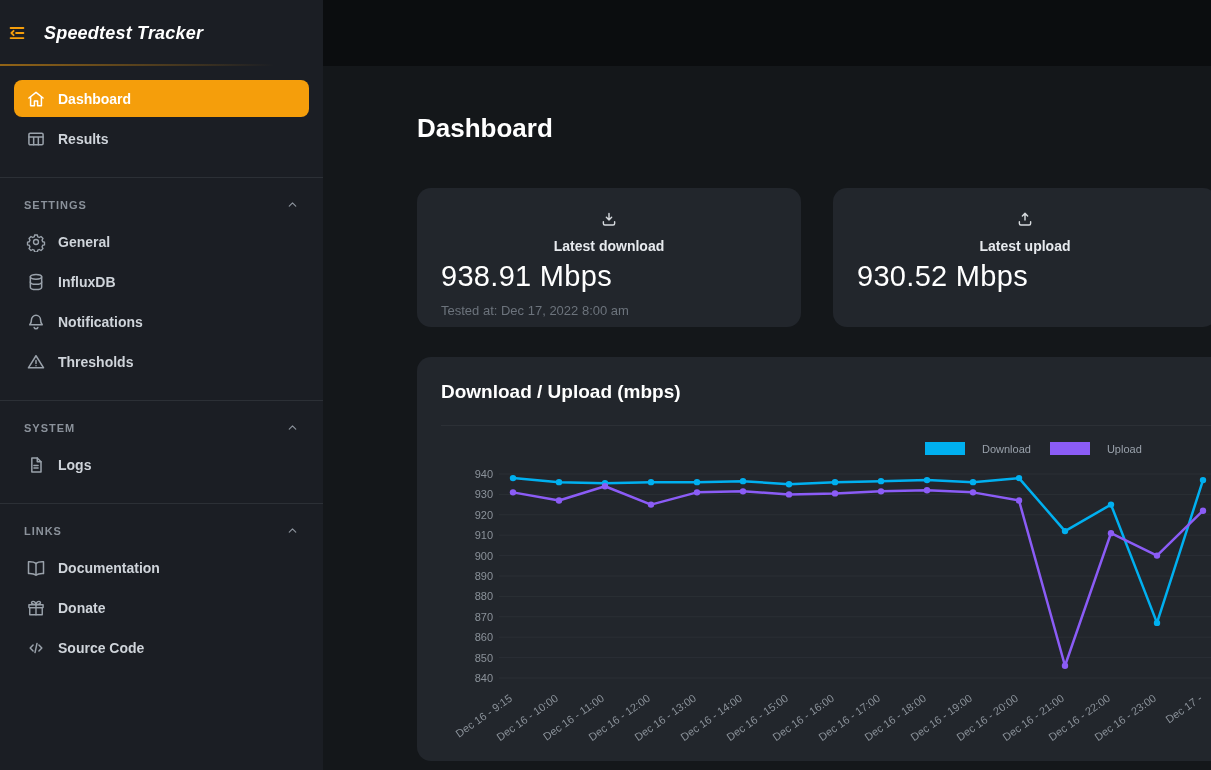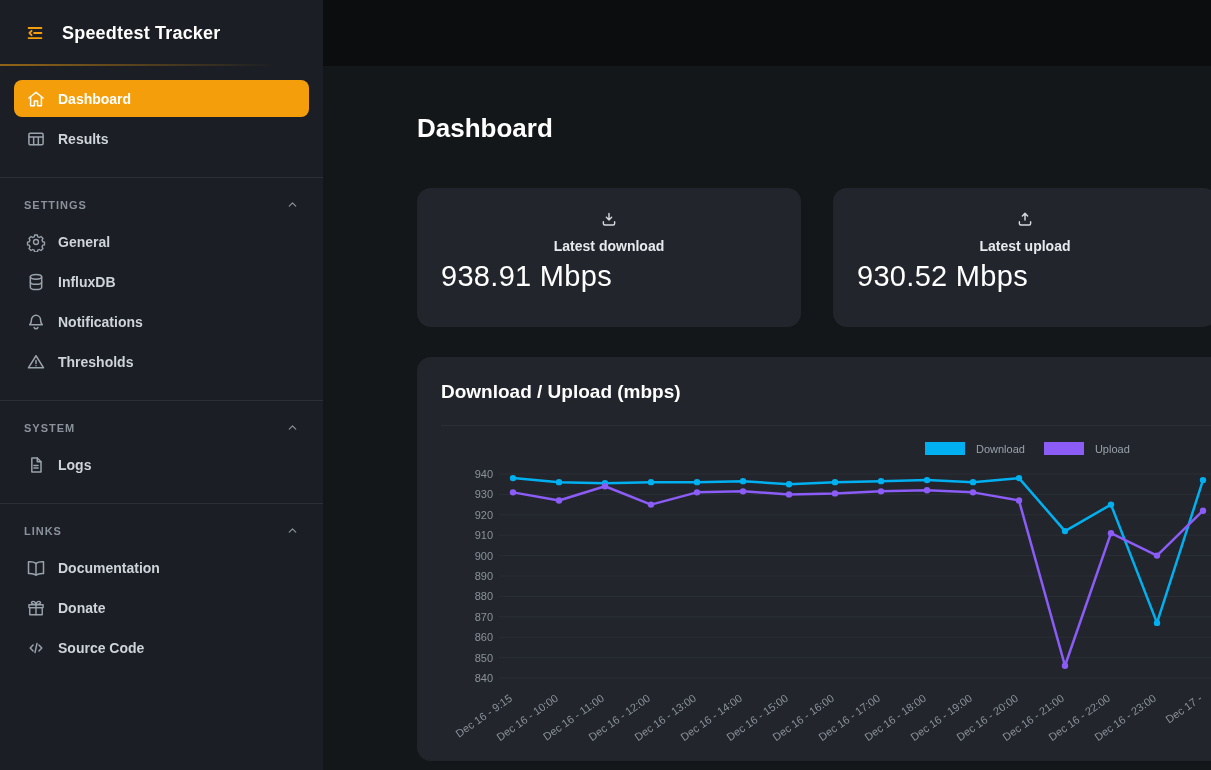--- a/index.html
+++ b/index.html
@@ -2,21 +2,21 @@
 <html><head>
 <meta charset="utf-8">
 <style>
   * { margin:0; padding:0; box-sizing:border-box; }
   html,body { width:1211px; height:770px; overflow:hidden; background:#101316;
               font-family:"Liberation Sans", sans-serif; }
   .app { display:flex; width:100%; height:100%; }
 
   
   .sidebar { width:323px; min-width:323px; background:#1b1e24; display:flex; flex-direction:column; }
-  .sidebar-header { height:66px; display:flex; align-items:center; padding:0 24px; position:relative; }
+  .sidebar-header { height:66px; display:flex; align-items:center; padding:0 6px; position:relative;font-style:italic; }
   .sidebar-header:after { content:""; position:absolute; left:0; right:0; bottom:0; height:2px;
         background:linear-gradient(90deg, rgba(245,158,11,.55), rgba(245,158,11,0) 85%); }
   .collapse-icon { color:#f59e0b; display:flex; cursor:pointer; }
   .app-title { color:#ffffff; font-size:18px; font-weight:700; margin-left:16px; letter-spacing:.2px; }
 
   nav { padding:14px; flex:1; }
   .nav-item { display:flex; align-items:center; gap:12px; height:37px; margin-bottom:3px;
               padding:0 12px; border-radius:8px; color:#cfd4da; font-size:14px; font-weight:600; cursor:pointer; }
   .nav-item .icon { color:#9aa2ab; display:flex; }
   .nav-item.active { background:#f59e0b; color:#ffffff; }
@@ -43,21 +43,21 @@
   .stat-value { color:#ffffff; font-size:29px; font-weight:500; margin-top:6px; letter-spacing:.3px; }
   .stat-sub { color:#6c737c; font-size:13px; margin-top:10px; }
 
   .chart-card { width:860px; height:404px; margin-top:30px; padding:24px 0 0 0; overflow:hidden; }
   .chart-title { color:#ffffff; font-size:19px; font-weight:700; padding:0 24px; }
   .chart-divider { height:1px; background:#2c3036; margin:22px 24px 0 24px; }
   .chart-wrap { position:relative; padding:12px 0 0 24px; }
   #chart-svg { display:block; }
   #chart-svg text { font-family:"Liberation Sans", sans-serif; }
   .legend { position:absolute; top:16px; left:508px; display:flex; gap:19px; align-items:center; }
-  .legend-item { display:flex; align-items:center; gap:11px; cursor:pointer; }
+  .legend-item { display:flex; align-items:center; gap:17px; cursor:pointer; }
   .legend-swatch { width:40px; height:13px; display:inline-block; }
   .legend-label { color:#99a1ab; font-size:11px; }
 </style>
 </head>
 <body>
 
 <div class="app">
 
   <aside class="sidebar">
     <div class="sidebar-header">
@@ -207,20 +207,21 @@
           <div class="stat-head">
             <span class="icon">
               <svg width="18" height="18" viewBox="0 0 24 24" fill="none" stroke="currentColor" stroke-width="1.9" stroke-linecap="round" stroke-linejoin="round">
                   <path d="M12 4.5v8.8m0 0-3.5-3.5m3.5 3.5 3.5-3.5"></path>
                   <path d="M4.5 15.5v2.5a2 2 0 002 2h11a2 2 0 002-2v-2.5"></path>
                 </svg>
             </span>
             <span>Latest download</span>
           </div>
           <div class="stat-value">938.91 Mbps</div>
+          <div class="stat-sub">Tested at: Dec 17, 2022 8:00 am</div>
         </div>
 
         <div class="card stat-card">
           <div class="stat-head">
             <span class="icon">
               <svg width="18" height="18" viewBox="0 0 24 24" fill="none" stroke="currentColor" stroke-width="1.9" stroke-linecap="round" stroke-linejoin="round">
                   <path d="M12 13.3V4.5m0 0L8.5 8m3.5-3.5L15.5 8"></path>
                   <path d="M4.5 15.5v2.5a2 2 0 002 2h11a2 2 0 002-2v-2.5"></path>
                 </svg>
             </span>

